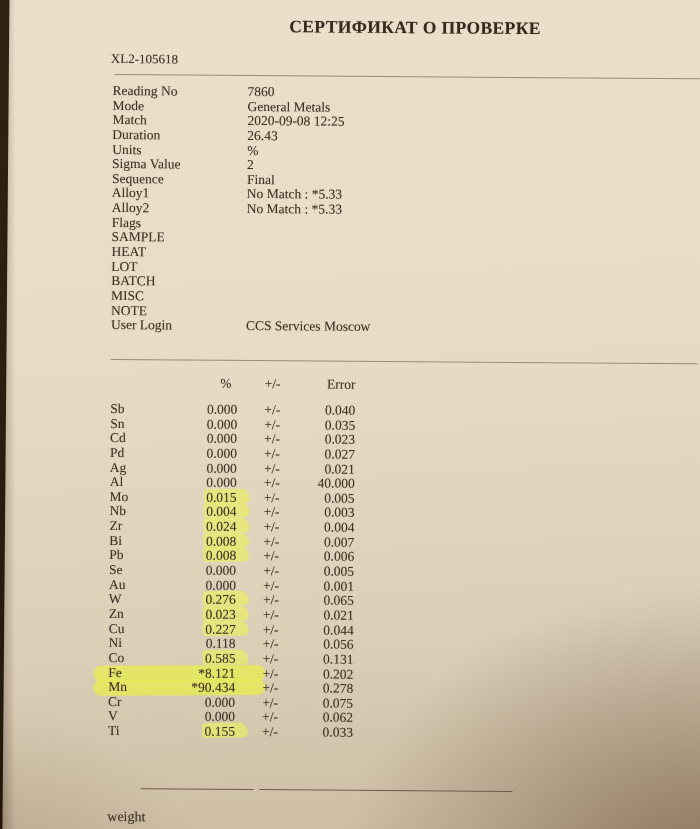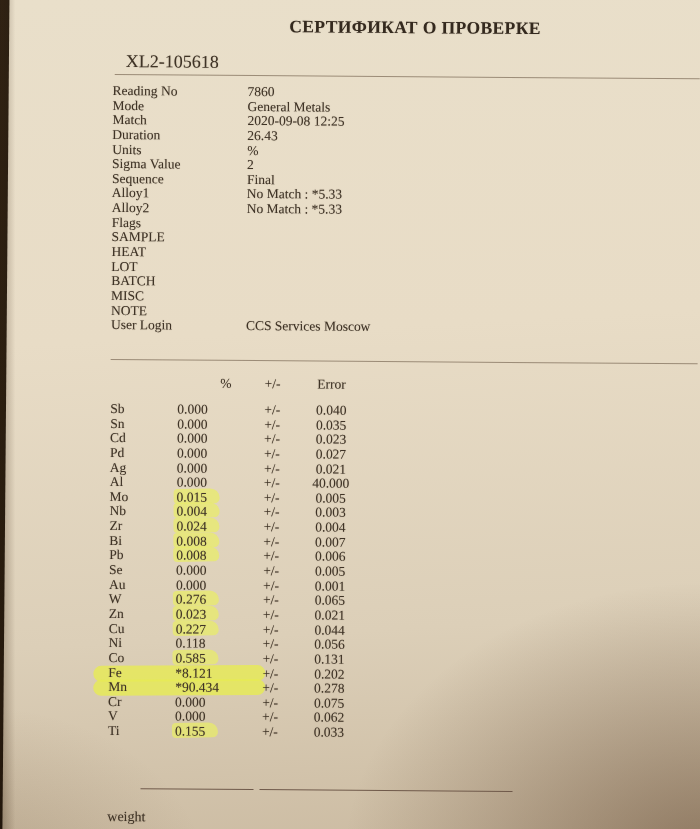--- a/index.html
+++ b/index.html
@@ -27,37 +27,37 @@
     position:absolute; inset:0;
     transform: rotate(0.42deg); transform-origin: 115px 40px;
     color:#3f3326; font-size:13.5px;
     text-shadow: 0 0 1px rgba(63,51,38,0.35);
   }
   .title {
     position:absolute; top:15px; left:130px; right:0;
     text-align:center; font-weight:bold; font-size:17.5px; letter-spacing:0.4px;
     color:#34291e;
   }
-  .serial { position:absolute; top:51px; left:126px; font-size:18px; }
+  .serial { position:absolute; top:51px; left:111px; font-size:13px; }
   .rule { position:absolute; height:1.3px; background:#8d7d68; opacity:0.85; }
   .rule-top   { top:74px;  left:115px; right:0; }
   .rule-table { top:359px; left:113px; right:0; }
 
   .meta { position:absolute; top:84px; left:113px; width:480px; }
   .meta-row { display:grid; grid-template-columns:135px auto; height:14.65px; line-height:14.65px; }
 
   .results-header, .res-row {
     display:grid; grid-template-columns:67px 60px 70px 48px;
     height:14.65px; line-height:14.65px;
   }
   .results-header { position:absolute; top:376px; left:113px; }
   .results-body   { position:absolute; top:402px; left:113px; }
-  .col-pct { text-align:left; }
+  .col-pct { text-align:right; }
   .col-pm  { text-align:center; }
-  .col-err { text-align:center; }
+  .col-err { text-align:right; }
   .hdr-pct { text-align:right; padding-right:6px; }
 
   .res-row { position:relative; }
   .res-row > span { position:relative; z-index:1; }
   .hl { position:relative; }
   .hl::before {
     content:""; position:absolute; left:-3px; right:-13px; top:-1px; bottom:1px;
     background:#e9ed66; opacity:0.72; border-radius:5px 12px 7px 5px;
     transform:rotate(-1.3deg); z-index:-1;
   }

